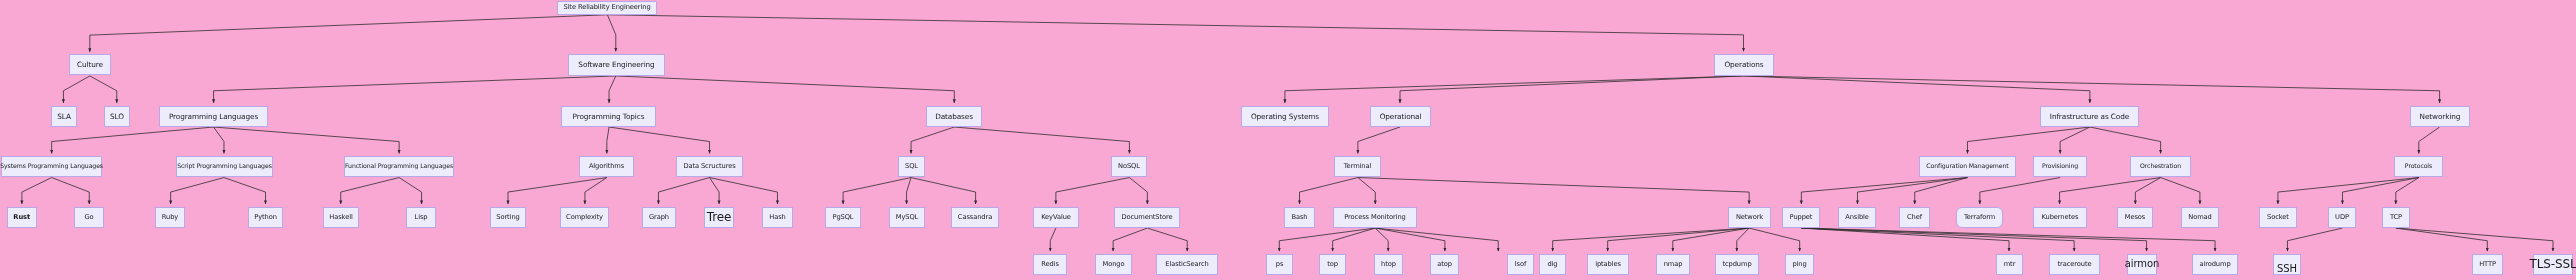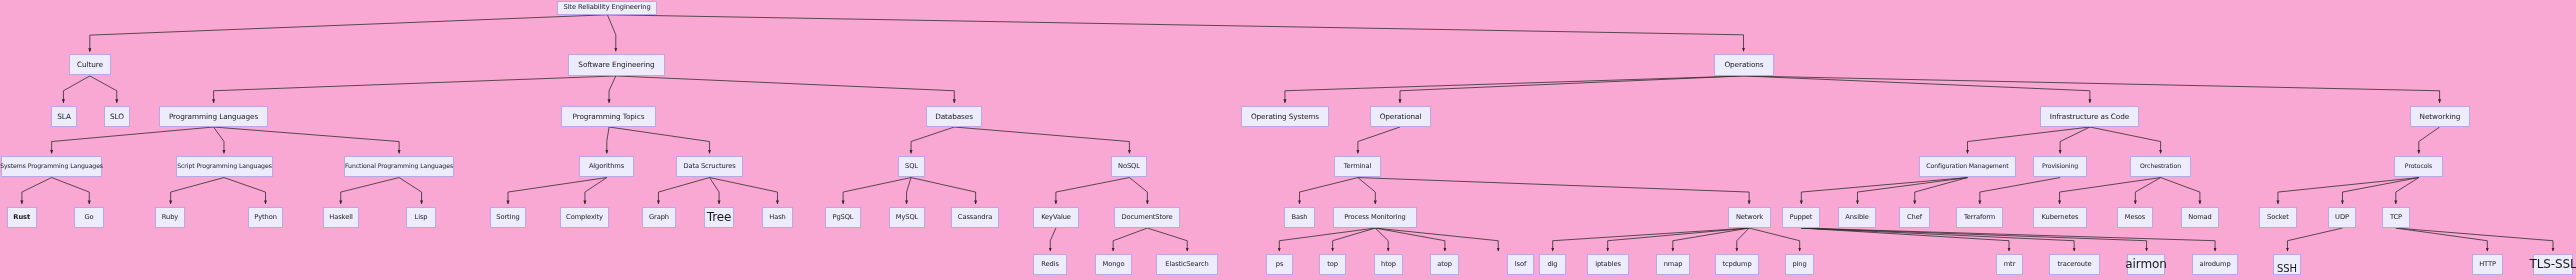--- a/index.html
+++ b/index.html
@@ -248,21 +248,21 @@
     </div>
     <div class="node" style="left: 1782px; top: 207px; width: 38px; height: 21.3px; font-size: 6.7px;">
       <span>Puppet</span>
     </div>
     <div class="node" style="left: 1838px; top: 207px; width: 38px; height: 21.3px; font-size: 6.7px;">
       <span>Ansible</span>
     </div>
     <div class="node" style="left: 1899px; top: 207px; width: 31px; height: 21.3px; font-size: 6.7px;">
       <span>Chef</span>
     </div>
-    <div class="node" style="left: 1956px; top: 207px; width: 47px; height: 21.3px; font-size: 6.7px;">
+    <div class="node" style="left: 1956px; top: 207px; width: 47px; height: 21.3px; font-size: 6.7px; border-radius: 6px;">
       <span>Terraform</span>
     </div>
     <div class="node" style="left: 2033px; top: 207px; width: 54px; height: 21.3px; font-size: 6.7px;">
       <span>Kubernetes</span>
     </div>
     <div class="node" style="left: 2117px; top: 207px; width: 36px; height: 21.3px; font-size: 6.7px;">
       <span>Mesos</span>
     </div>
     <div class="node" style="left: 2181px; top: 207px; width: 38px; height: 21.3px; font-size: 6.7px;">
       <span>Nomad</span>
@@ -314,21 +314,21 @@
     </div>
     <div class="node" style="left: 1785px; top: 254px; width: 29px; height: 21px; font-size: 6.7px;">
       <span>ping</span>
     </div>
     <div class="node" style="left: 1996px; top: 254px; width: 27px; height: 21.3px; font-size: 6.7px;">
       <span>mtr</span>
     </div>
     <div class="node" style="left: 2049px; top: 254px; width: 51px; height: 21.3px; font-size: 6.7px;">
       <span>traceroute</span>
     </div>
-    <div class="node" style="left: 2127px; top: 254px; width: 38px; height: 21.3px; font-size: 12px;">
+    <div class="node" style="left: 2127px; top: 254px; width: 30px; height: 21.3px; font-size: 10px;">
       <span>airmon</span>
     </div>
     <div class="node" style="left: 2192px; top: 254px; width: 46px; height: 21.3px; font-size: 6.7px;">
       <span>airodump</span>
     </div>
     <div class="node" style="left: 2273px; top: 254px; width: 28px; height: 21.3px; font-size: 10px; align-items: flex-end;">
       <span>SSH</span>
     </div>
     <div class="node" style="left: 2472px; top: 254px; width: 31px; height: 21.3px; font-size: 6.7px;">
       <span>HTTP</span>

